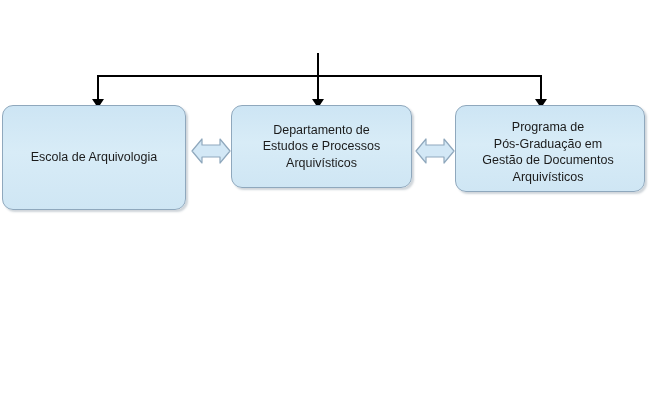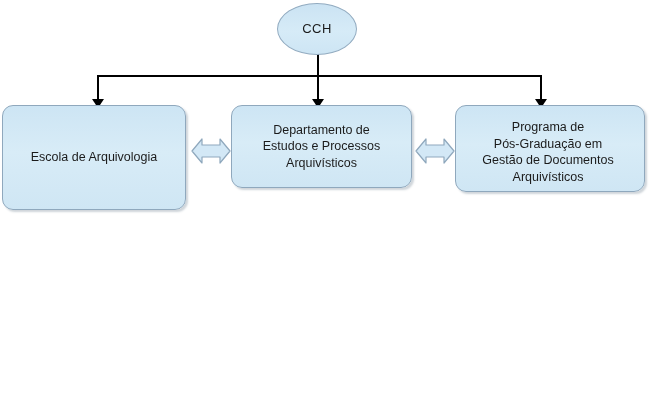--- a/index.html
+++ b/index.html
@@ -118,23 +118,20 @@
     z-index: 3;
   }
   #bi-arrow-left  { left: 191px; }
   #bi-arrow-right { left: 415px; }
 </style>
 </head>
 <body>
 
 <div id="canvas">
 
-  <div class="node-ellipse">
-    <span class="lbl">CCH</span>
-  </div>
 
   <div class="drop-line" id="drop-center"></div>
 
   <div class="bus-line"></div>
 
   <div class="drop-line" id="drop-left"></div>
   <div class="drop-line" id="drop-right"></div>
 
   <div class="arrow-head" id="head-left"></div>
   <div class="arrow-head" id="head-center"></div>

